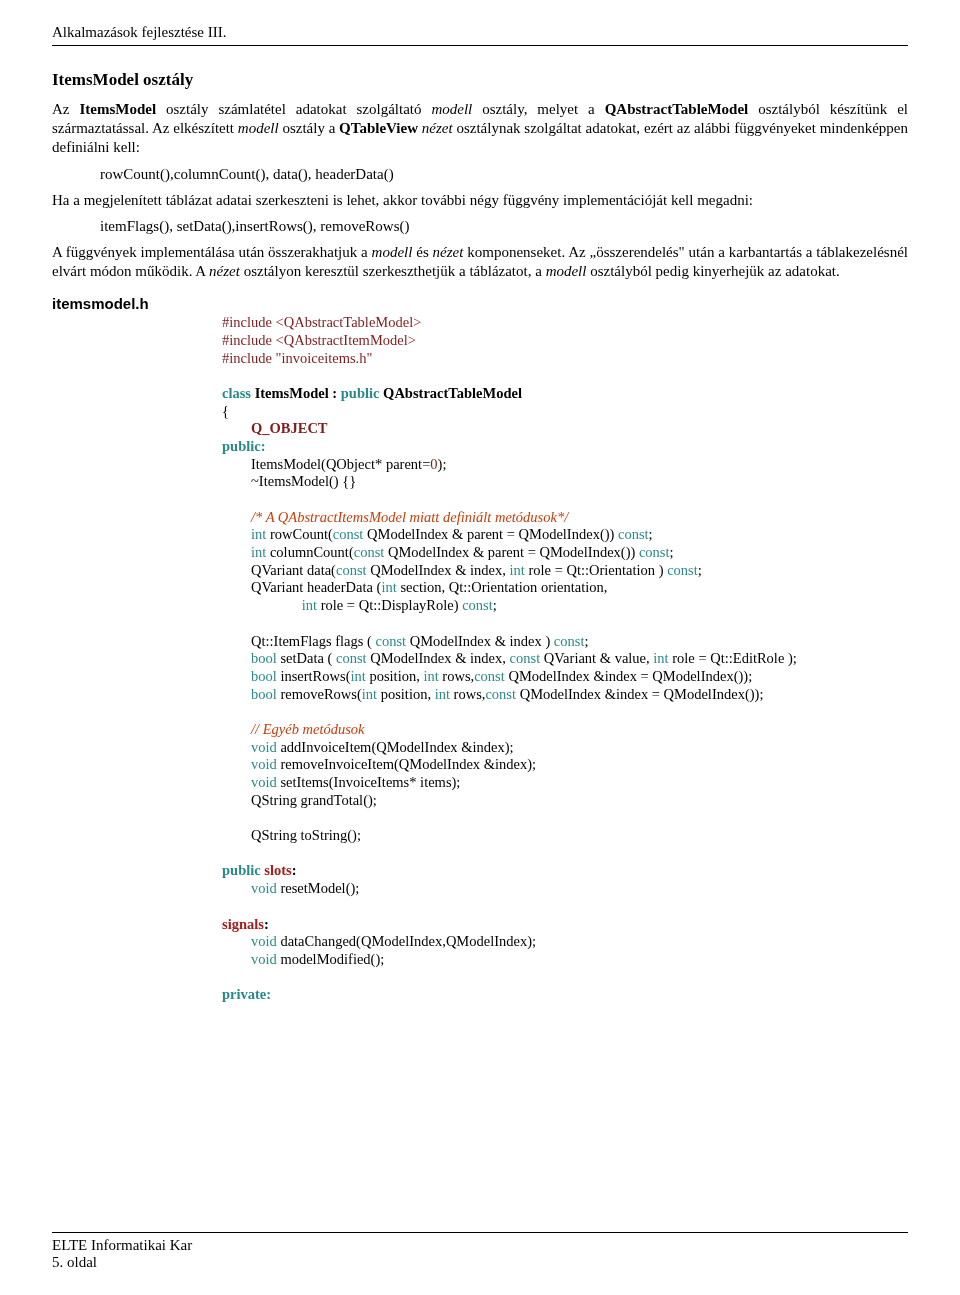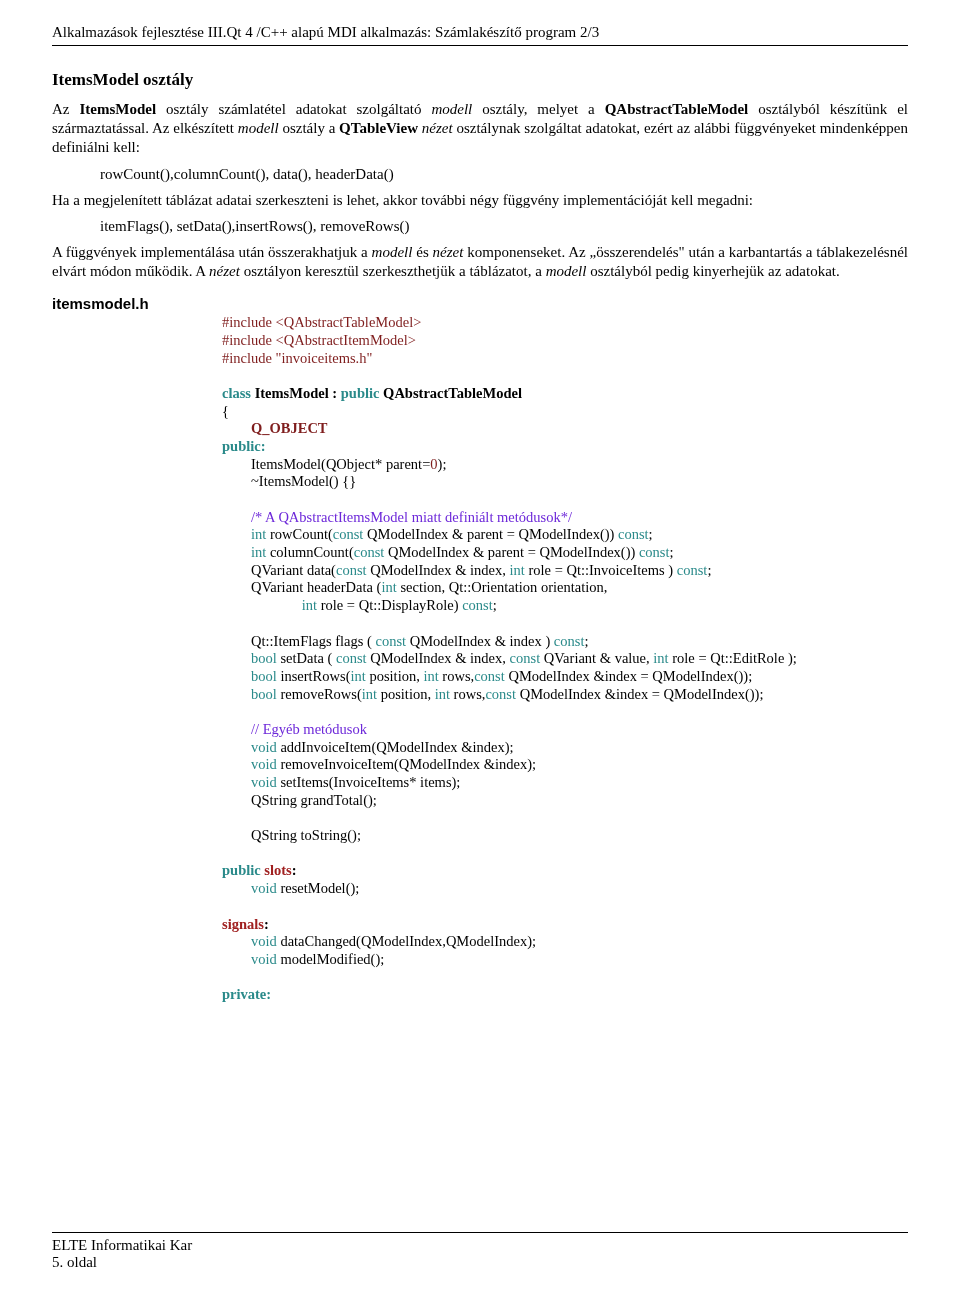--- a/index.html
+++ b/index.html
@@ -47,21 +47,21 @@
   }
   .code-area {
     margin-left: 170px;
     font-family: Georgia, "Times New Roman", serif;
     font-size: 14.5px;
     line-height: 1.22;
     white-space: pre;
   }
   .blue { color: #7f1d1d; }
   .teal { color: #2a8a8a; }
-  .faded { color: #6d28d9; }
+  .faded { color: #c2410c; font-style: italic; }
   .red  { color: #a02020; }
   .bold { font-weight: bold; }
   .footer {
     position: absolute;
     bottom: 24px;
     left: 52px;
     right: 52px;
   }
   .footer-rule {
     border: none;
@@ -73,21 +73,20 @@
     justify-content: space-between;
     font-size: 15px;
     flex-direction: column;
   }
 </style>
 </head>
 <body>
 
 <div class="header-row">
   <span>Alkalmazások fejlesztése III.</span>
-  <span>Qt 4 /C++ alapú MDI alkalmazás: Számlakészítő program 2/3</span>
 </div>
 <hr class="header-rule">
 
 <div class="section-title">ItemsModel osztály</div>
 
 <div class="para">
   <span>Az </span><span class="bold">ItemsModel</span><span> osztály számlatétel adatokat szolgáltató </span><span class="italic">modell</span><span> osztály, melyet a </span><span class="bold">QAbstractTableModel</span><span> osztályból készítünk el származtatással. Az elkészített </span><span class="italic">modell</span><span> osztály a </span><span class="bold">QTableView</span><span> </span><span class="italic">nézet</span><span> osztálynak szolgáltat adatokat, ezért az alábbi függvényeket mindenképpen definiálni kell:</span>
 </div>
 
 <div class="indent">rowCount(),columnCount(), data(), headerData()</div>
@@ -109,21 +108,21 @@
 <span class="teal bold">class</span><span class="bold"> ItemsModel : </span><span class="teal bold">public</span><span class="bold"> QAbstractTableModel</span>
 <span>{</span>
         <span class="blue bold">Q_OBJECT</span>
 <span class="teal bold">public:</span>
         <span>ItemsModel(QObject* parent=</span><span class="blue">0</span><span>);</span>
         <span>~ItemsModel() {}</span>
 
         <span class="faded">/* A QAbstractItemsModel miatt definiált metódusok*/</span>
         <span class="teal">int</span><span> rowCount(</span><span class="teal">const</span><span> QModelIndex &amp; parent = QModelIndex()) </span><span class="teal">const</span><span>;</span>
         <span class="teal">int</span><span> columnCount(</span><span class="teal">const</span><span> QModelIndex &amp; parent = QModelIndex()) </span><span class="teal">const</span><span>;</span>
-        <span>QVariant data(</span><span class="teal">const</span><span> QModelIndex &amp; index, </span><span class="teal">int</span><span> role = Qt::InvoiceItems ) </span><span class="teal">const</span><span>;</span>
+        <span>QVariant data(</span><span class="teal">const</span><span> QModelIndex &amp; index, </span><span class="teal">int</span><span> role = Qt::Orientation ) </span><span class="teal">const</span><span>;</span>
         <span>QVariant headerData (</span><span class="teal">int</span><span> section, Qt::Orientation orientation,</span>
                       <span class="teal">int</span><span> role = Qt::DisplayRole) </span><span class="teal">const</span><span>;</span>
 
         <span>Qt::ItemFlags flags ( </span><span class="teal">const</span><span> QModelIndex &amp; index ) </span><span class="teal">const</span><span>;</span>
         <span class="teal">bool</span><span> setData ( </span><span class="teal">const</span><span> QModelIndex &amp; index, </span><span class="teal">const</span><span> QVariant &amp; value, </span><span class="teal">int</span><span> role = Qt::EditRole );</span>
         <span class="teal">bool</span><span> insertRows(</span><span class="teal">int</span><span> position, </span><span class="teal">int</span><span> rows,</span><span class="teal">const</span><span> QModelIndex &amp;index = QModelIndex());</span>
         <span class="teal">bool</span><span> removeRows(</span><span class="teal">int</span><span> position, </span><span class="teal">int</span><span> rows,</span><span class="teal">const</span><span> QModelIndex &amp;index = QModelIndex());</span>
 
         <span class="faded">// Egyéb metódusok</span>
         <span class="teal">void</span><span> addInvoiceItem(QModelIndex &amp;index);</span>

